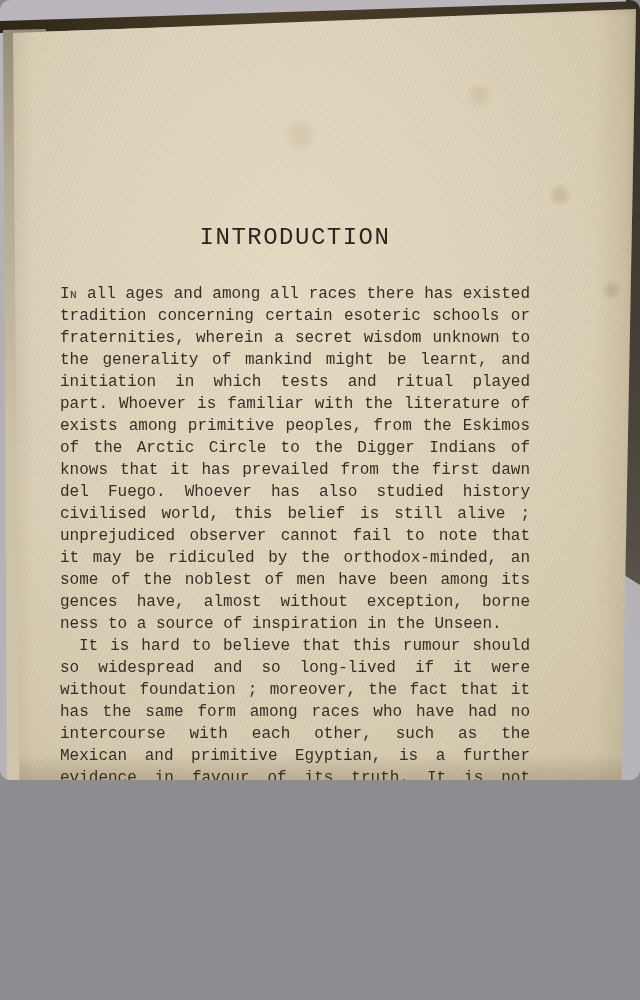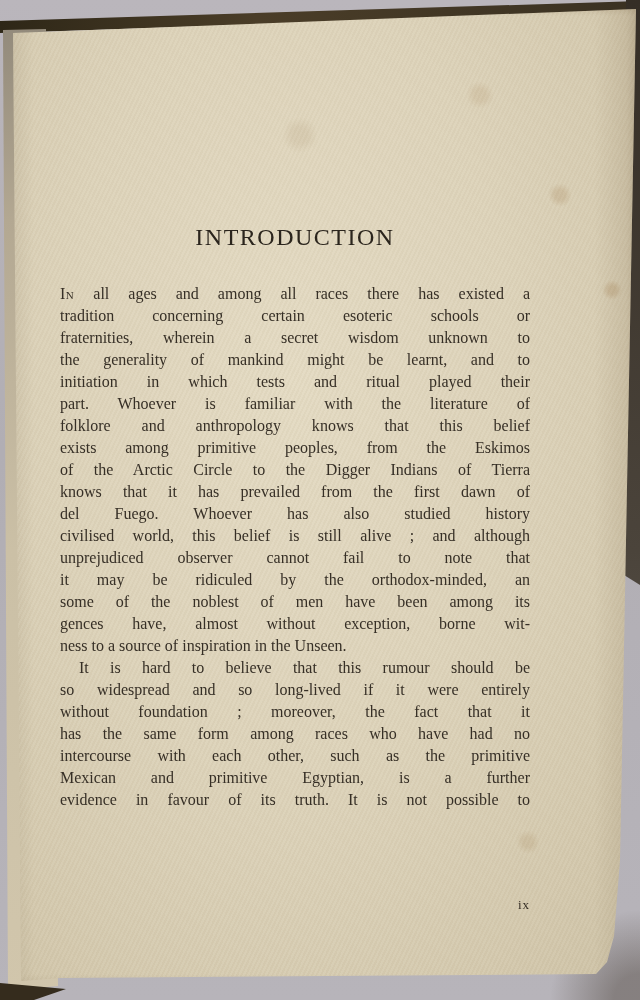--- a/index.html
+++ b/index.html
@@ -1,21 +1,22 @@
 <!DOCTYPE html>
 <html><head>
 <meta charset="utf-8">
 <style>
   html, body { margin: 0; padding: 0; background: #8e8b91; }
   #stage {
     position: relative;
     width: 640px;
-    height: 1000px;
+    height: 780px;
     overflow: hidden;
-    font-family: Liberation Serif, serif;
+    font-family: Liberation Mono, monospace;
+    border-radius: 10px;
   }
 
   
   .photo-bg {
     position: absolute; inset: 0;
     background:
       radial-gradient(circle at 640px 1000px, rgba(60,50,40,.40) 0 26px, rgba(60,50,40,0) 90px),
       linear-gradient(180deg, #bab6bc 0%, #b1aeb4 45%, #b7b4ba 100%);
   }
 
@@ -116,21 +117,20 @@
   <div class="content">
     <div class="chapter-title">INTRODUCTION</div>
     <div class="body-text">
         <div>
           <div class="line"><span class="lead">In</span> all ages and among all races there has existed a</div>
           <div class="line">tradition concerning certain esoteric schools or</div>
           <div class="line">fraternities, wherein a secret wisdom unknown to</div>
           <div class="line">the generality of mankind might be learnt, and to</div>
           <div class="line">initiation in which tests and ritual played their</div>
           <div class="line">part.  Whoever is familiar with the literature of</div>
-          <div class="line">folklore and anthropology knows that this belief</div>
           <div class="line">exists among primitive peoples, from the Eskimos</div>
           <div class="line">of the Arctic Circle to the Digger Indians of Tierra</div>
           <div class="line">knows that it has prevailed from the first dawn of</div>
           <div class="line">del Fuego.  Whoever has also studied history</div>
           <div class="line">civilised world, this belief is still alive ; and although</div>
           <div class="line">unprejudiced observer cannot fail to note that</div>
           <div class="line">it may be ridiculed by the orthodox-minded, an</div>
           <div class="line">some of the noblest of men have been among its</div>
           <div class="line">gences have, almost without exception, borne wit-</div>
           <div class="line no-just">ness to a source of inspiration in the Unseen.</div>

